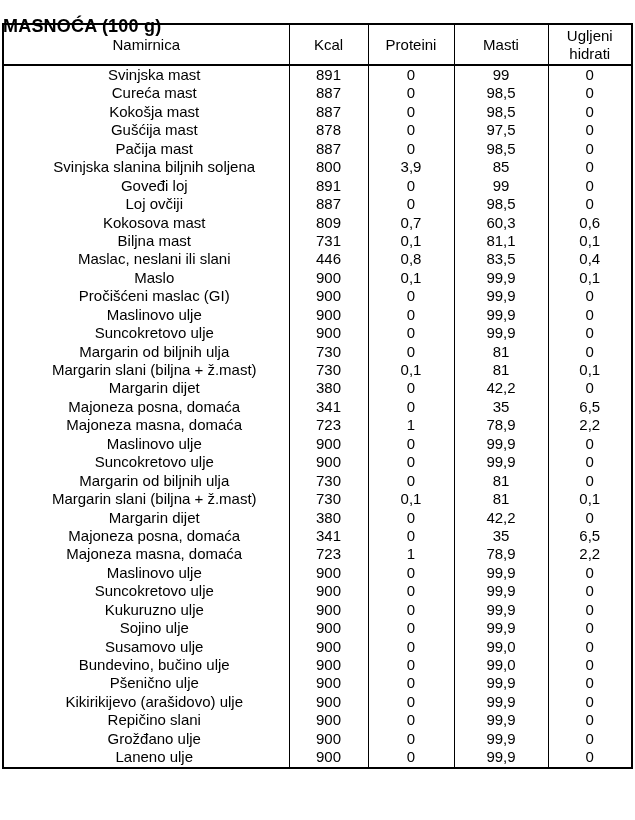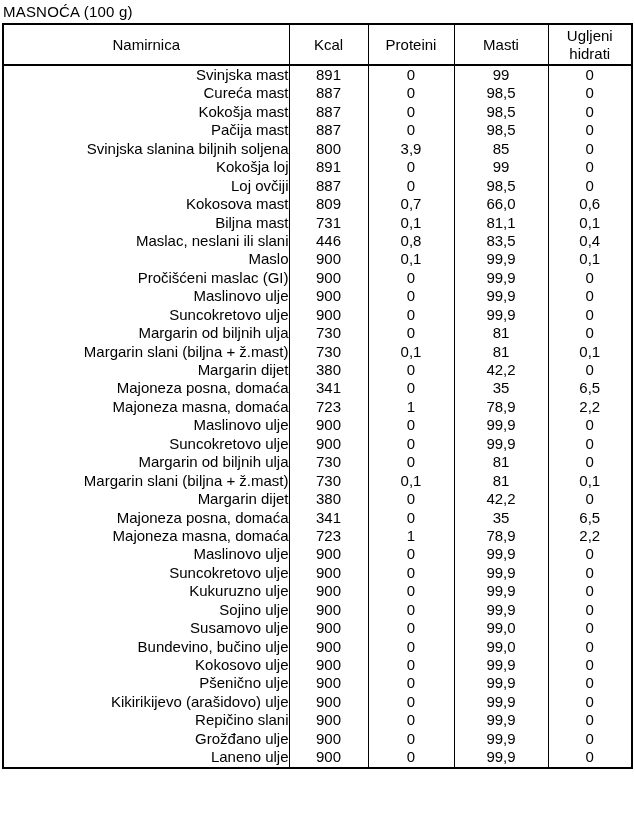--- a/index.html
+++ b/index.html
@@ -11,23 +11,23 @@
     width: 635px;
     height: 820px;
     position: relative;
     font-family: "Liberation Sans", sans-serif;
     color: #000000;
     overflow: hidden;
   }
   .page-title {
     position: absolute;
     left: 3px;
-    top: 3px;
-    font-size: 15px;
-    font-weight: normal;
+    top: 16px;
+    font-size: 18px;
+    font-weight: bold;
     letter-spacing: 0.2px;
     white-space: nowrap;
   }
   table.nutrition {
     position: absolute;
     left: 2px;
     top: 23px;
     width: 629px;
     border-collapse: collapse;
     table-layout: fixed;
@@ -49,21 +49,21 @@
     vertical-align: middle;
     line-height: 1.15;
     padding: 0 2px;
   }
   table.nutrition tbody td {
     height: 18.44px;
     line-height: 18.44px;
     white-space: nowrap;
   }
   table.nutrition tbody td.cell-name {
-    text-align: right;
+    text-align: center;
     padding-left: 16px;
   }
   table.nutrition tbody td.cell-num {
     text-align: center;
   }
 </style>
 </head>
 <body>
 
 <div class="page-title">MASNOĆA (100 g)</div>
@@ -101,52 +101,59 @@
         <td class="cell-num">0</td>
       </tr>
       <tr>
         <td class="cell-name">Kokošja mast</td>
         <td class="cell-num">887</td>
         <td class="cell-num">0</td>
         <td class="cell-num">98,5</td>
         <td class="cell-num">0</td>
       </tr>
       <tr>
+        <td class="cell-name">Gušćija mast</td>
+        <td class="cell-num">878</td>
+        <td class="cell-num">0</td>
+        <td class="cell-num">97,5</td>
+        <td class="cell-num">0</td>
+      </tr>
+      <tr>
         <td class="cell-name">Pačija mast</td>
         <td class="cell-num">887</td>
         <td class="cell-num">0</td>
         <td class="cell-num">98,5</td>
         <td class="cell-num">0</td>
       </tr>
       <tr>
         <td class="cell-name">Svinjska slanina biljnih soljena</td>
         <td class="cell-num">800</td>
         <td class="cell-num">3,9</td>
         <td class="cell-num">85</td>
         <td class="cell-num">0</td>
       </tr>
       <tr>
-        <td class="cell-name">Kokošja loj</td>
+        <td class="cell-name">Goveđi loj</td>
         <td class="cell-num">891</td>
         <td class="cell-num">0</td>
         <td class="cell-num">99</td>
         <td class="cell-num">0</td>
       </tr>
       <tr>
         <td class="cell-name">Loj ovčiji</td>
         <td class="cell-num">887</td>
         <td class="cell-num">0</td>
         <td class="cell-num">98,5</td>
         <td class="cell-num">0</td>
       </tr>
       <tr>
         <td class="cell-name">Kokosova mast</td>
         <td class="cell-num">809</td>
         <td class="cell-num">0,7</td>
-        <td class="cell-num">66,0</td>
+        <td class="cell-num">60,3</td>
         <td class="cell-num">0,6</td>
       </tr>
       <tr>
         <td class="cell-name">Biljna mast</td>
         <td class="cell-num">731</td>
         <td class="cell-num">0,1</td>
         <td class="cell-num">81,1</td>
         <td class="cell-num">0,1</td>
       </tr>
       <tr>
@@ -304,27 +311,20 @@
         <td class="cell-num">0</td>
       </tr>
       <tr>
         <td class="cell-name">Bundevino, bučino ulje</td>
         <td class="cell-num">900</td>
         <td class="cell-num">0</td>
         <td class="cell-num">99,0</td>
         <td class="cell-num">0</td>
       </tr>
       <tr>
-        <td class="cell-name">Kokosovo ulje</td>
-        <td class="cell-num">900</td>
-        <td class="cell-num">0</td>
-        <td class="cell-num">99,9</td>
-        <td class="cell-num">0</td>
-      </tr>
-      <tr>
         <td class="cell-name">Pšenično ulje</td>
         <td class="cell-num">900</td>
         <td class="cell-num">0</td>
         <td class="cell-num">99,9</td>
         <td class="cell-num">0</td>
       </tr>
       <tr>
         <td class="cell-name">Kikirikijevo (arašidovo) ulje</td>
         <td class="cell-num">900</td>
         <td class="cell-num">0</td>

